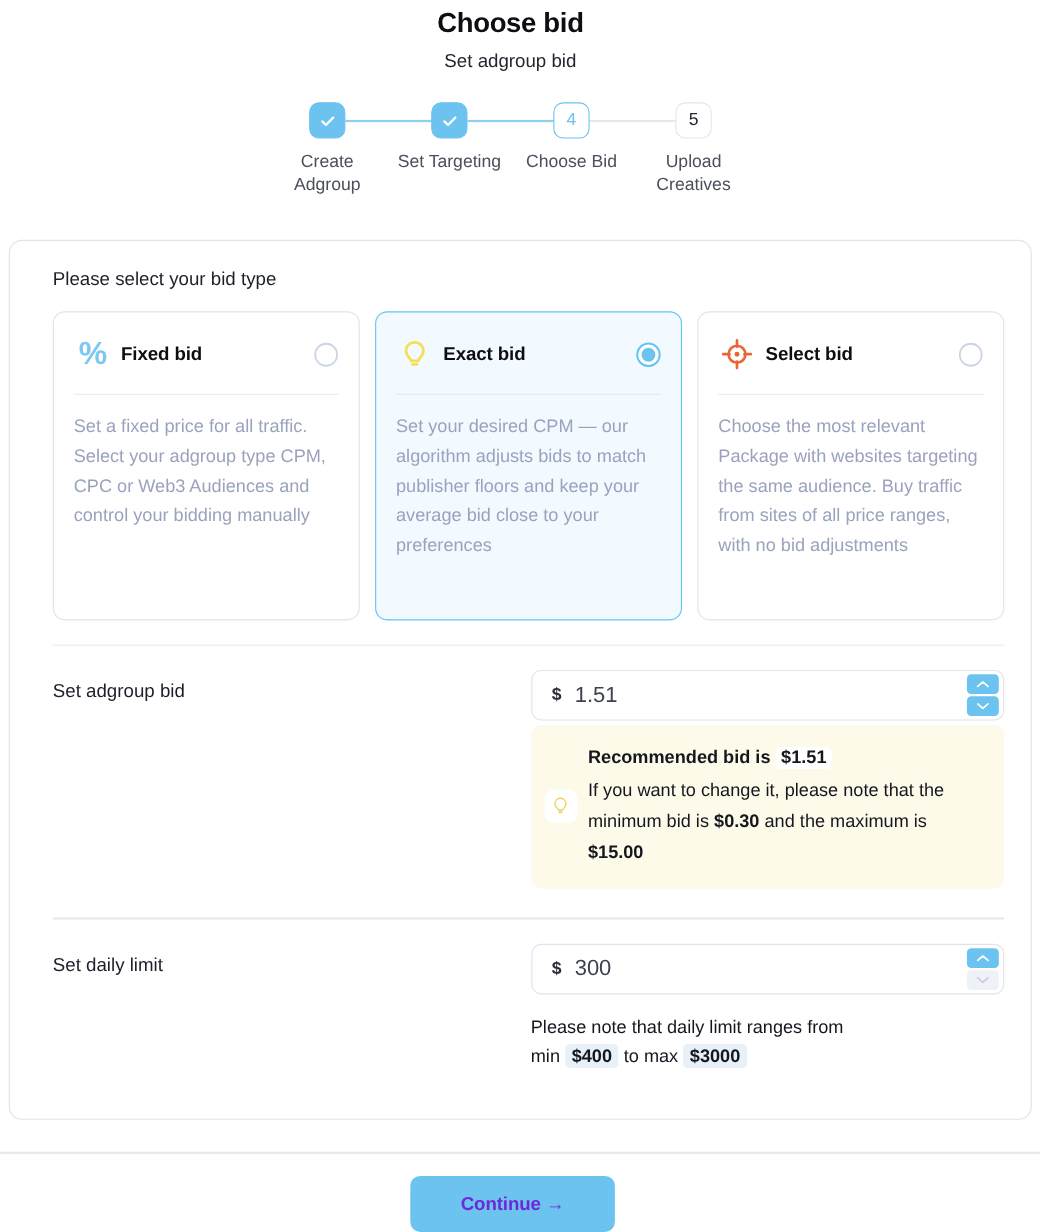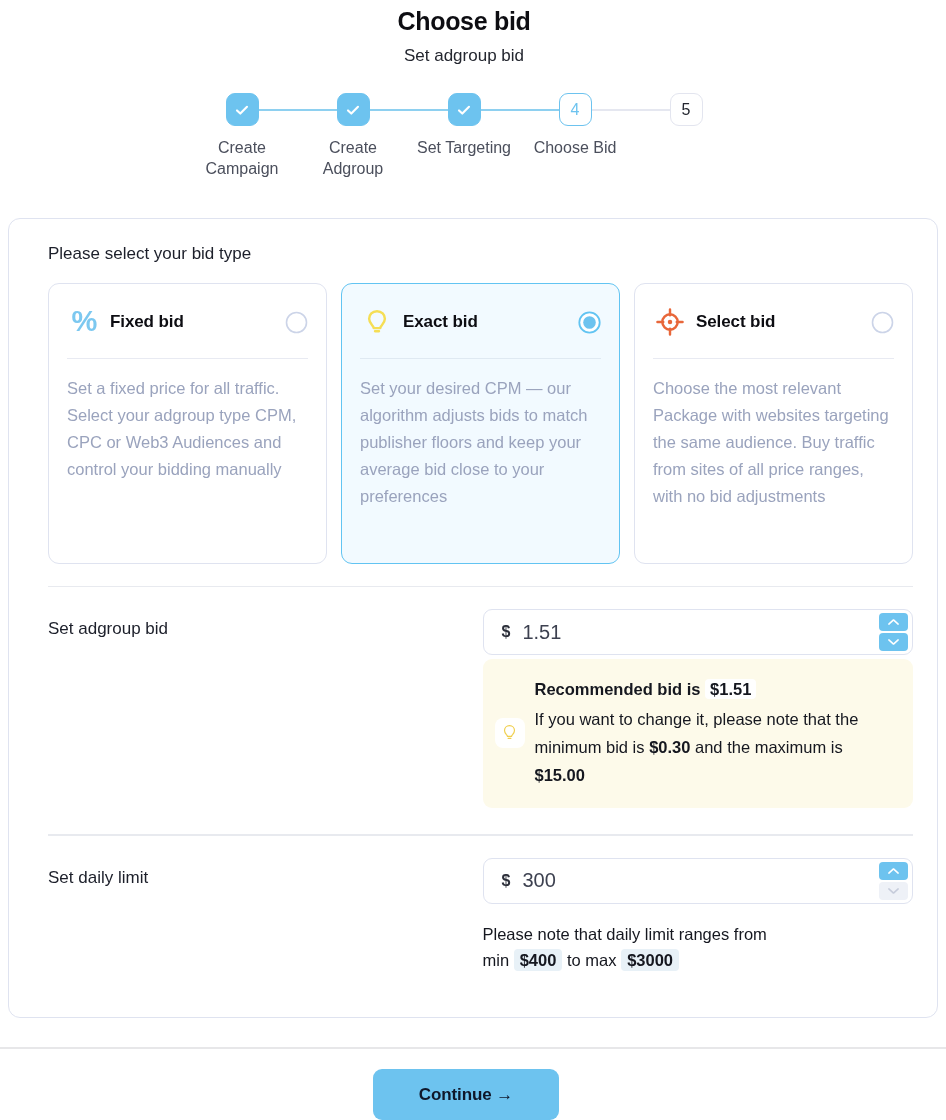--- a/index.html
+++ b/index.html
@@ -120,75 +120,67 @@
   .note {
     margin-top: 17px; font-size: 16.5px; line-height: 26px; color: #15171f; font-weight: 400;
     max-width: 290px;
   }
   .chip-blue { background: #e8f1f7; border-radius: 4px; padding: 2px 6px; font-weight: 700; }
 
   
   .foot-hr { position: absolute; left: 0; top: 1047px; width: 946px; height: 1.6px; background: #e7e7e9; }
   .continue {
     position: absolute; left: 373px; top: 1069px; width: 186px; height: 51px;
-    background: #6dc3ef; border: none; border-radius: 9px; color: #0f172a;
+    background: #6dc3ef; border: none; border-radius: 9px; color: #6d28d9;
     font-size: 17px; font-weight: 700; font-family: "Liberation Sans", sans-serif;
     cursor: pointer; letter-spacing: -0.1px;
   }
 </style>
 </head>
 <body>
 
 <div class="page">
 
   <div class="hdr">
     <h1>Choose bid</h1>
     <div class="sub">Set adgroup bid</div>
   </div>
 
   <div class="stepper">
+
 
     <div class="step">
       <div class="step-line line-blue" style="left:72px; width:94px;"></div>
       <div class="step-box done">
         <svg class="chk" viewBox="0 0 16 16">
           <path d="M3 8.4 L6.3 11.6 L13 4.8" fill="none" stroke="#ffffff" stroke-width="2.1" stroke-linecap="round" stroke-linejoin="round"></path>
         </svg>
       </div>
-      <div class="step-label">Create Campaign</div>
+      <div class="step-label">Create Adgroup</div>
     </div>
 
     <div class="step">
       <div class="step-line line-blue" style="left:72px; width:94px;"></div>
       <div class="step-box done">
         <svg class="chk" viewBox="0 0 16 16">
           <path d="M3 8.4 L6.3 11.6 L13 4.8" fill="none" stroke="#ffffff" stroke-width="2.1" stroke-linecap="round" stroke-linejoin="round"></path>
         </svg>
       </div>
-      <div class="step-label">Create Adgroup</div>
-    </div>
-
-    <div class="step">
-      <div class="step-line line-blue" style="left:72px; width:94px;"></div>
-      <div class="step-box done">
-        <svg class="chk" viewBox="0 0 16 16">
-          <path d="M3 8.4 L6.3 11.6 L13 4.8" fill="none" stroke="#ffffff" stroke-width="2.1" stroke-linecap="round" stroke-linejoin="round"></path>
-        </svg>
-      </div>
       <div class="step-label">Set Targeting</div>
     </div>
 
     <div class="step">
       <div class="step-line line-grey" style="left:72px; width:94px;"></div>
       <div class="step-box active">4</div>
       <div class="step-label">Choose Bid</div>
     </div>
 
     <div class="step">
       <div class="step-box todo">5</div>
+      <div class="step-label">Upload Creatives</div>
     </div>
 
   </div>
 
   <div class="panel">
     <div class="panel-inner">
 
       <div class="sec-title">Please select your bid type</div>
 
       <div class="cards">

